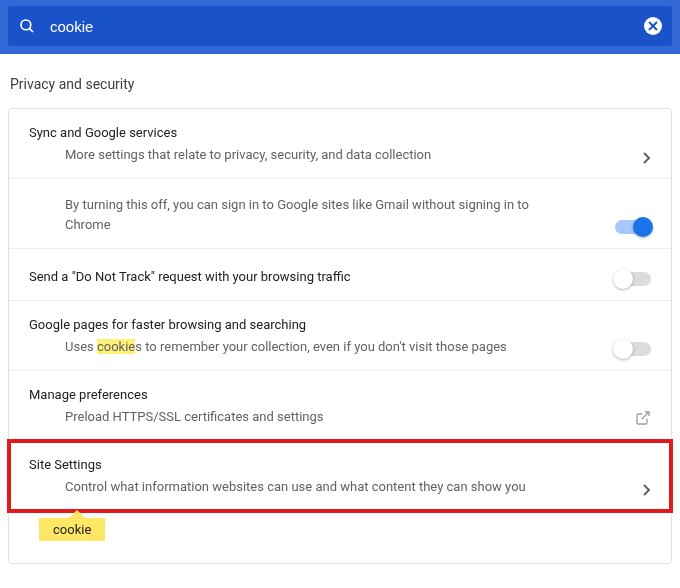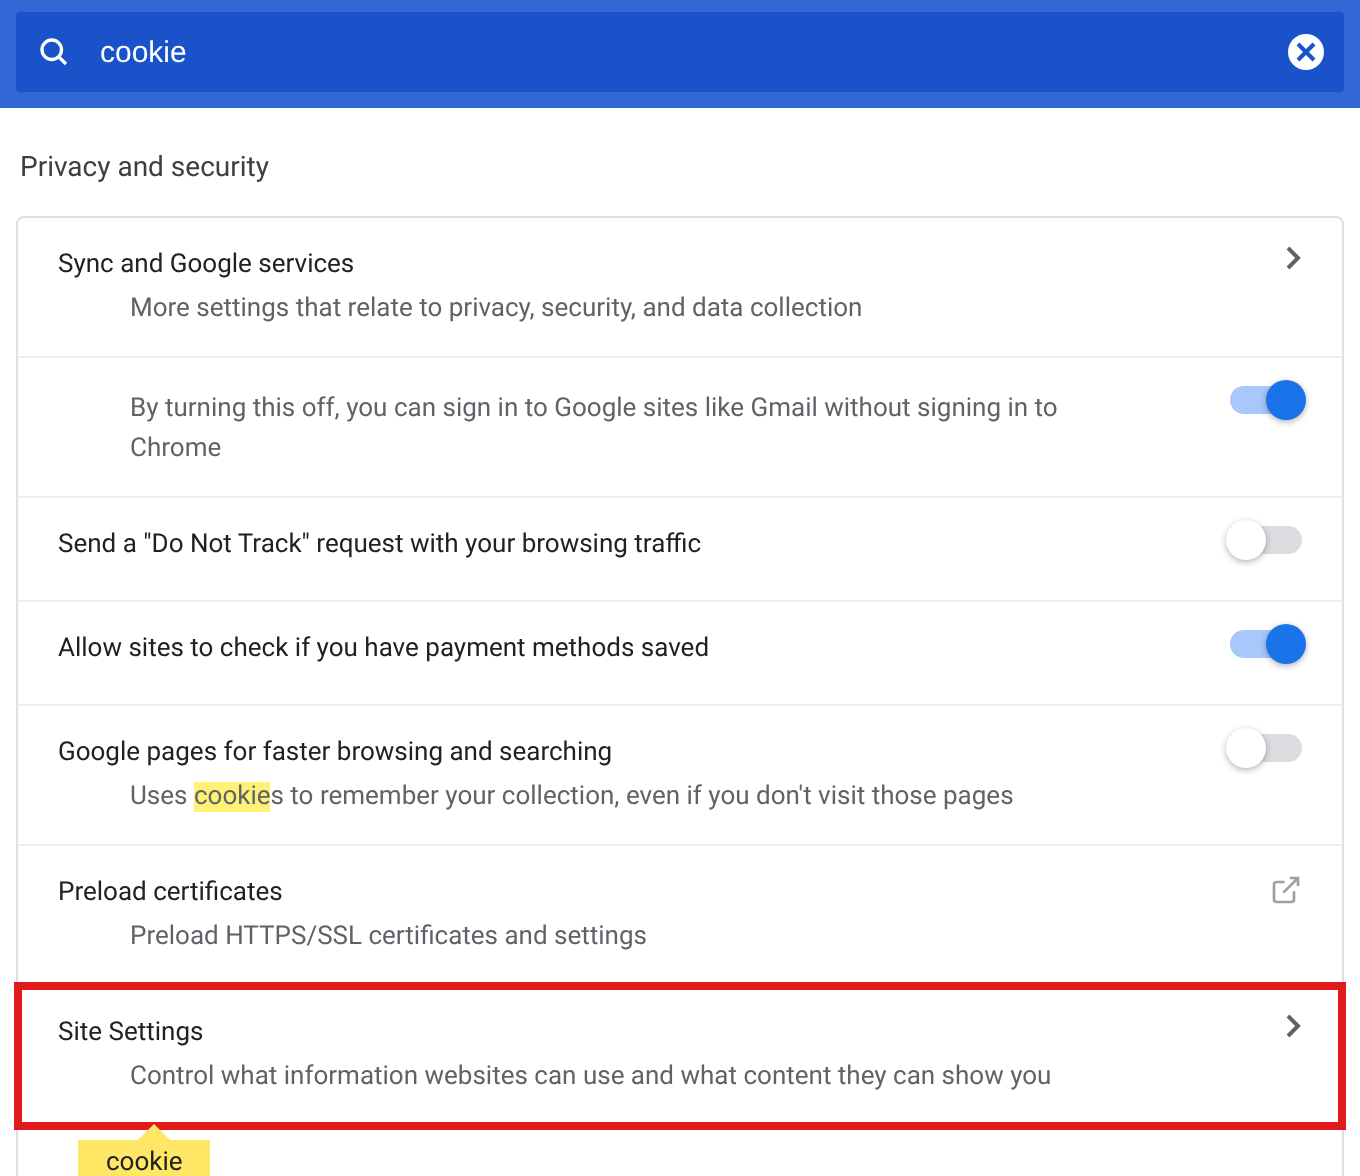--- a/index.html
+++ b/index.html
@@ -62,21 +62,21 @@
     font-weight: 400;
   }
   .panel {
     margin: 0 8px 0 8px;
     border: 1px solid #e0e0e0;
     border-radius: 4px;
     background: #fff;
   }
   .row {
     display: flex;
-    align-items: flex-start;
+    align-items: flex-end;
     padding: 14px 20px 14px 20px;
     border-bottom: 1px solid #eeeeee;
     min-height: 52px;
     position: relative;
     gap: 37px;
   }
   .row:last-child { border-bottom: none; }
   .row .txt {
     flex: 1;
     margin-right: 12px;
@@ -200,44 +200,36 @@
 
     <div class="row">
       <div class="txt">
         <div class="title">Send a "Do Not Track" request with your browsing traffic</div>
       </div>
       <div class="toggle off">
           <div class="knob"></div>
         </div>
     </div>
 
-    <div class="row">
-      <div class="txt">
-        <div class="title">Allow sites to check if you have payment methods saved</div>
-      </div>
-      <div class="toggle on">
-          <div class="knob"></div>
-        </div>
-    </div>
 
     <div class="row">
       <div class="txt">
         <div class="title">Google pages for faster browsing and searching</div>
         <div class="desc">
           <span>Uses </span><span class="hl">cookie</span><span>s to remember your collection, even if you don't visit those pages</span>
         </div>
       </div>
       <div class="toggle off">
           <div class="knob"></div>
         </div>
     </div>
 
     <div class="row">
       <div class="txt">
-        <div class="title">Preload certificates</div>
+        <div class="title">Manage preferences</div>
         <div class="desc">Preload HTTPS/SSL certificates and settings</div>
       </div>
       <span class="ext-icon">
         <svg width="16" height="16" viewBox="0 0 24 24" fill="none" stroke="#9aa0a6" stroke-width="2">
           <path d="M18 13v6a2 2 0 0 1-2 2H5a2 2 0 0 1-2-2V8a2 2 0 0 1 2-2h6"></path>
           <polyline points="15 3 21 3 21 9"></polyline>
           <line x1="10" y1="14" x2="21" y2="3"></line>
         </svg>
       </span>
     </div>

